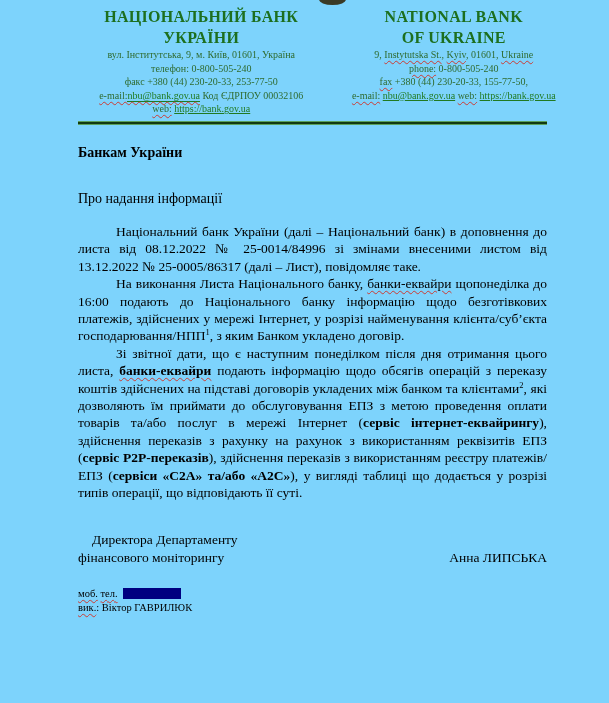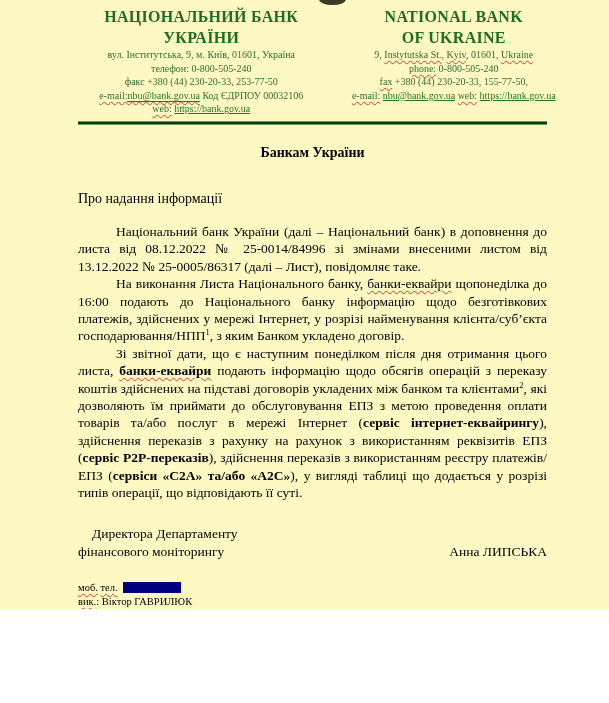--- a/index.html
+++ b/index.html
@@ -1,41 +1,41 @@
 <!DOCTYPE html>
 <html><head>
 <meta charset="utf-8">
 <style>
   html,body { margin:0; padding:0; background:#ffffff; }
   .page {
-    position:relative; width:609px; height:609px; background:#fef9c3;
+    position:relative; width:609px; height:703px; background:#7dd3fc;
     font-family:"Liberation Serif", serif; color:#000000; overflow:hidden;
   }
   .emblem {
     position:absolute; top:-6px; left:319px; width:27px; height:11px;
     background:#3a3a26; border-radius:50%;
   }
   .letterhead { display:flex; padding:6px 29px 0 75px; }
   .hcol { flex:1 1 0; text-align:center; }
   .htitle { font-weight:bold; color:#1d6f1f; font-size:16px; line-height:21px; letter-spacing:0.3px; }
   .haddr { font-size:10px; line-height:13.6px; color:#2f6b2f; white-space:nowrap; }
   .separator {
     margin:5px 62px 0 78px; height:4px;
     background:linear-gradient(to bottom,#5ba05b 0%,#5ba05b 22%,#123a12 22%,#123a12 72%,#5ba05b 72%,#5ba05b 100%);
   }
   .content { padding:0 62px 0 78px; }
-  .recipient { margin-top:20px; font-size:14px; font-weight:bold; text-align:center; line-height:16px; }
+  .recipient { margin-top:20px; font-size:14px; font-weight:bold; text-align:left; line-height:16px; }
   .subject { margin-top:30px; font-size:14px; line-height:16px; }
   .body-p {
     margin:0; font-size:13.5px; line-height:17.4px;
     text-align:justify; text-indent:38px;
   }
   .body-p.first { margin-top:16px; }
   .attachment { margin-top:26px; font-size:13.5px; line-height:17.4px; }
-  .sig-row { margin-top:24px; display:flex; justify-content:space-between; align-items:flex-end; font-size:13.5px; line-height:18px;gap:44px; }
+  .sig-row { margin-top:30px; display:flex; justify-content:space-between; align-items:flex-end; font-size:13.5px; line-height:18px;gap:44px; }
   .sig-pos .l1 { padding-left:14px; }
   .executor { margin-top:20px; font-size:10.5px; line-height:14px; }
   .redaction { display:inline-block; width:58px; height:11px; background:#000080; vertical-align:-2px; margin-left:5px; }
   .b { font-weight:bold; }
   .i { font-style:italic; }
   .wavy {
     text-decoration-line:underline; text-decoration-style:wavy;
     text-decoration-color:#cc3b33; text-decoration-thickness:1px; text-underline-offset:2px;
   }
   .glink { color:#217a21; text-decoration:underline; text-decoration-color:#217a21; cursor:pointer; }

